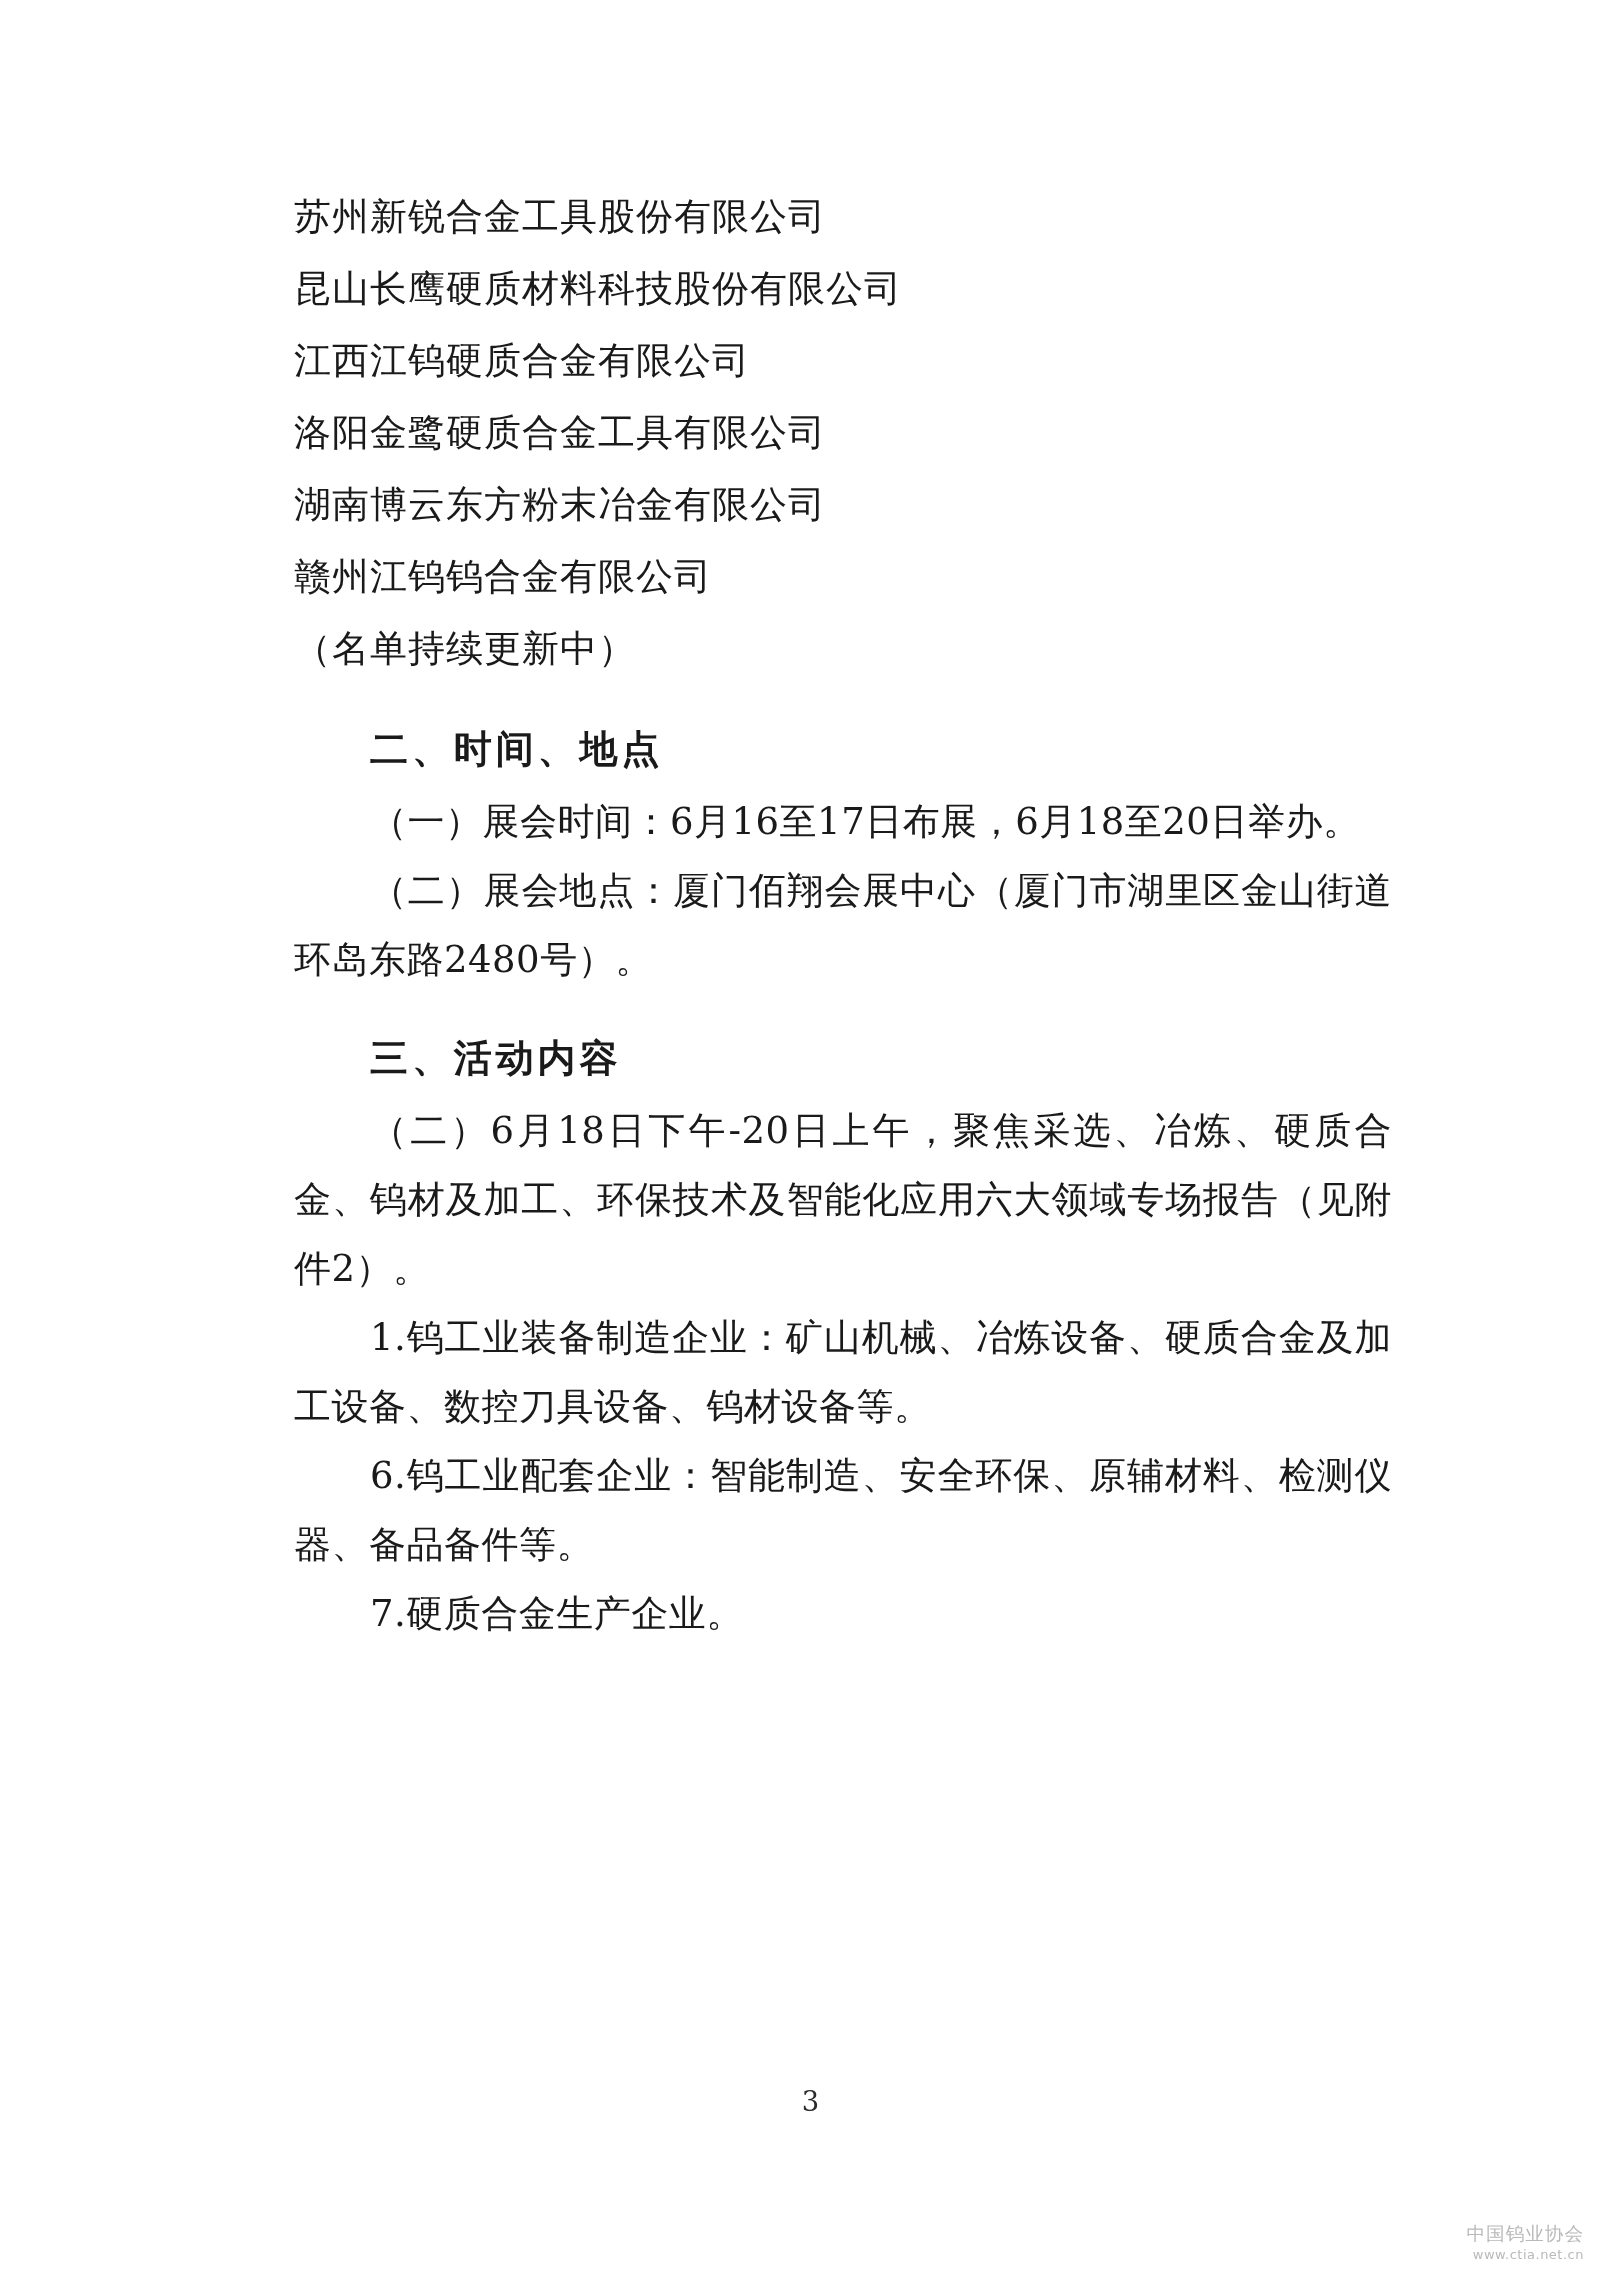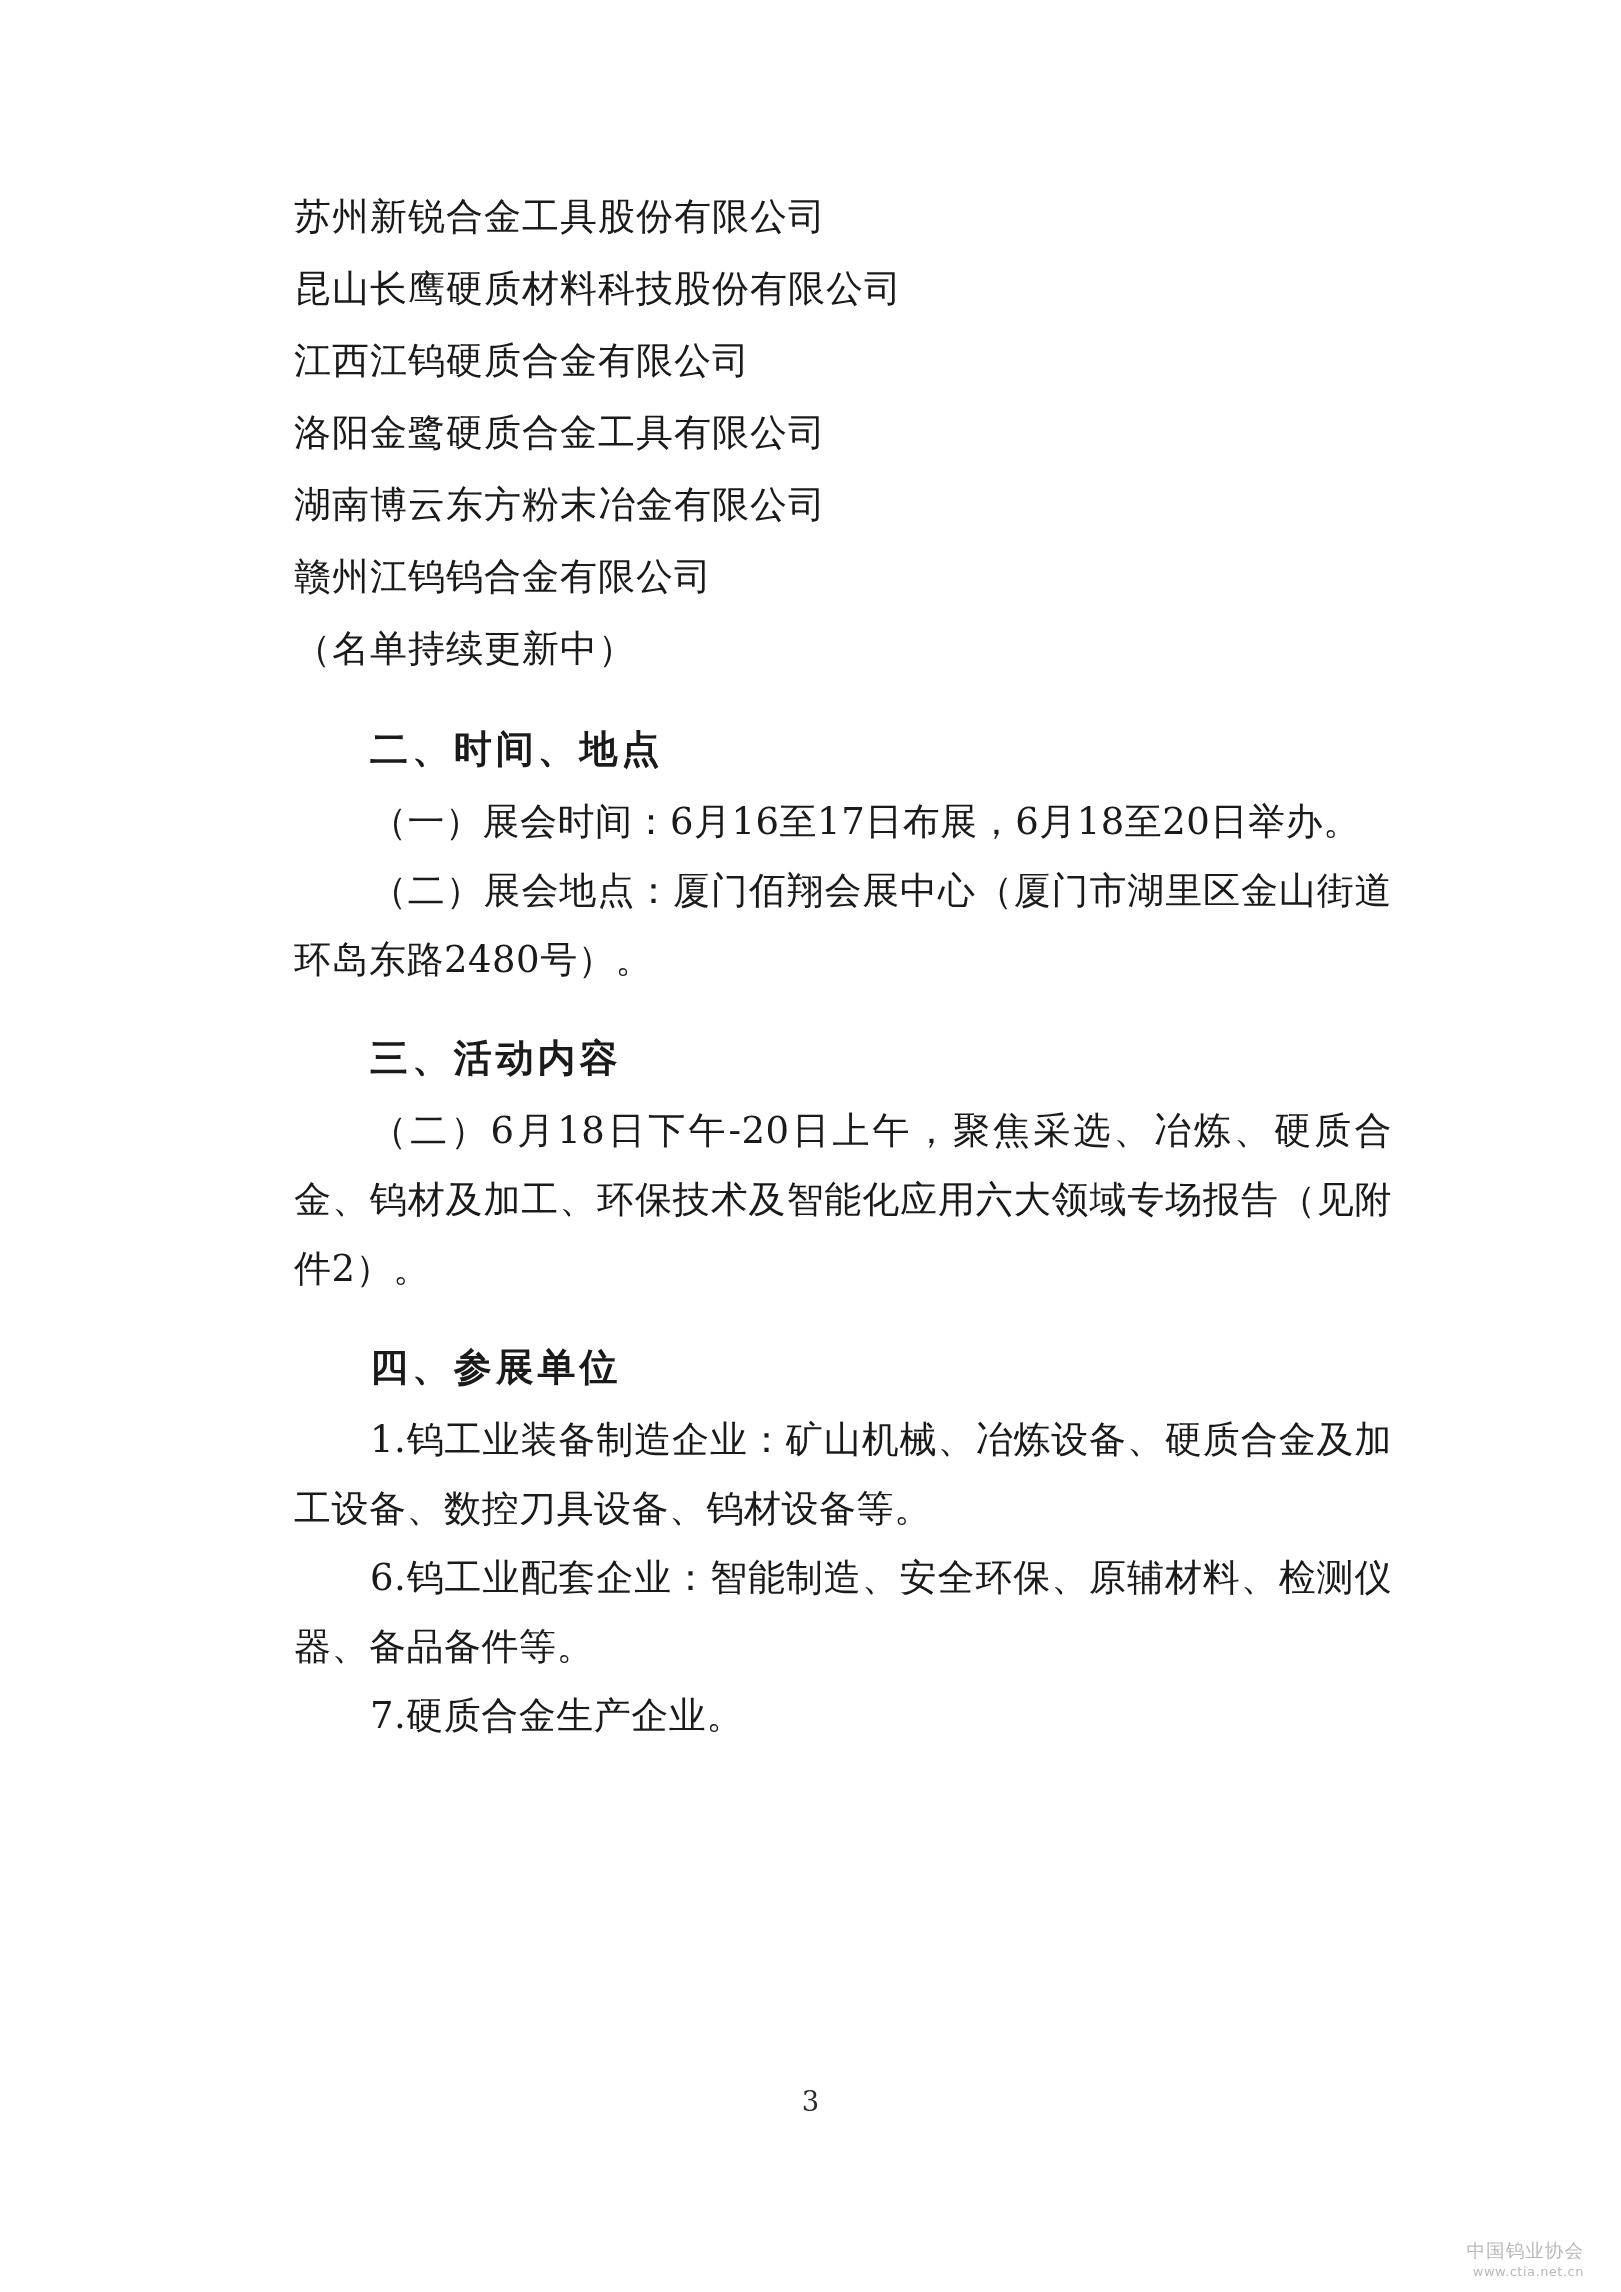--- a/index.html
+++ b/index.html
@@ -72,21 +72,21 @@
     right: 0;
     top: 2086px;
     text-align: center;
     font-size: 27.4px;
     font-family: "DejaVu Serif", "Liberation Serif", serif;
     color: #2a2a2a;
   }
   .watermark {
     position: absolute;
     right: 37px;
-    bottom: 12px;
+    bottom: 29px;
     text-align: right;
     color: #b9b9b9;
     font-family: "DejaVu Sans", "Liberation Sans", sans-serif;
     line-height: 1.35;
   }
   .watermark .wm-cn {
     font-size: 18.6px;
     display: block;
     letter-spacing: 1px;
   }
@@ -114,21 +114,20 @@
 
     <div class="note-line">（名单持续更新中）</div>
 
     <div class="section-heading">二、时间、地点</div>
     <p class="para">（一）展会时间：6月16至17日布展，6月18至20日举办。</p>
     <p class="para tight">（二）展会地点：厦门佰翔会展中心（厦门市湖里区金山街道环岛东路2480号）。</p>
 
     <div class="section-heading">三、活动内容</div>
     <p class="para tight">（二）6月18日下午-20日上午，聚焦采选、冶炼、硬质合金、钨材及加工、环保技术及智能化应用六大领域专场报告（见附件2）。</p>
 
-    <div class="section-heading">四、参展单位</div>
     <p class="para">1.钨工业装备制造企业：矿山机械、冶炼设备、硬质合金及加工设备、数控刀具设备、钨材设备等。</p>
     <p class="para tight">6.钨工业配套企业：智能制造、安全环保、原辅材料、检测仪器、备品备件等。</p>
     <p class="para tight">7.硬质合金生产企业。</p>
 
   </div>
 
   <div class="page-number">3</div>
 
   <div class="watermark">
     <span class="wm-cn">中国钨业协会</span>

